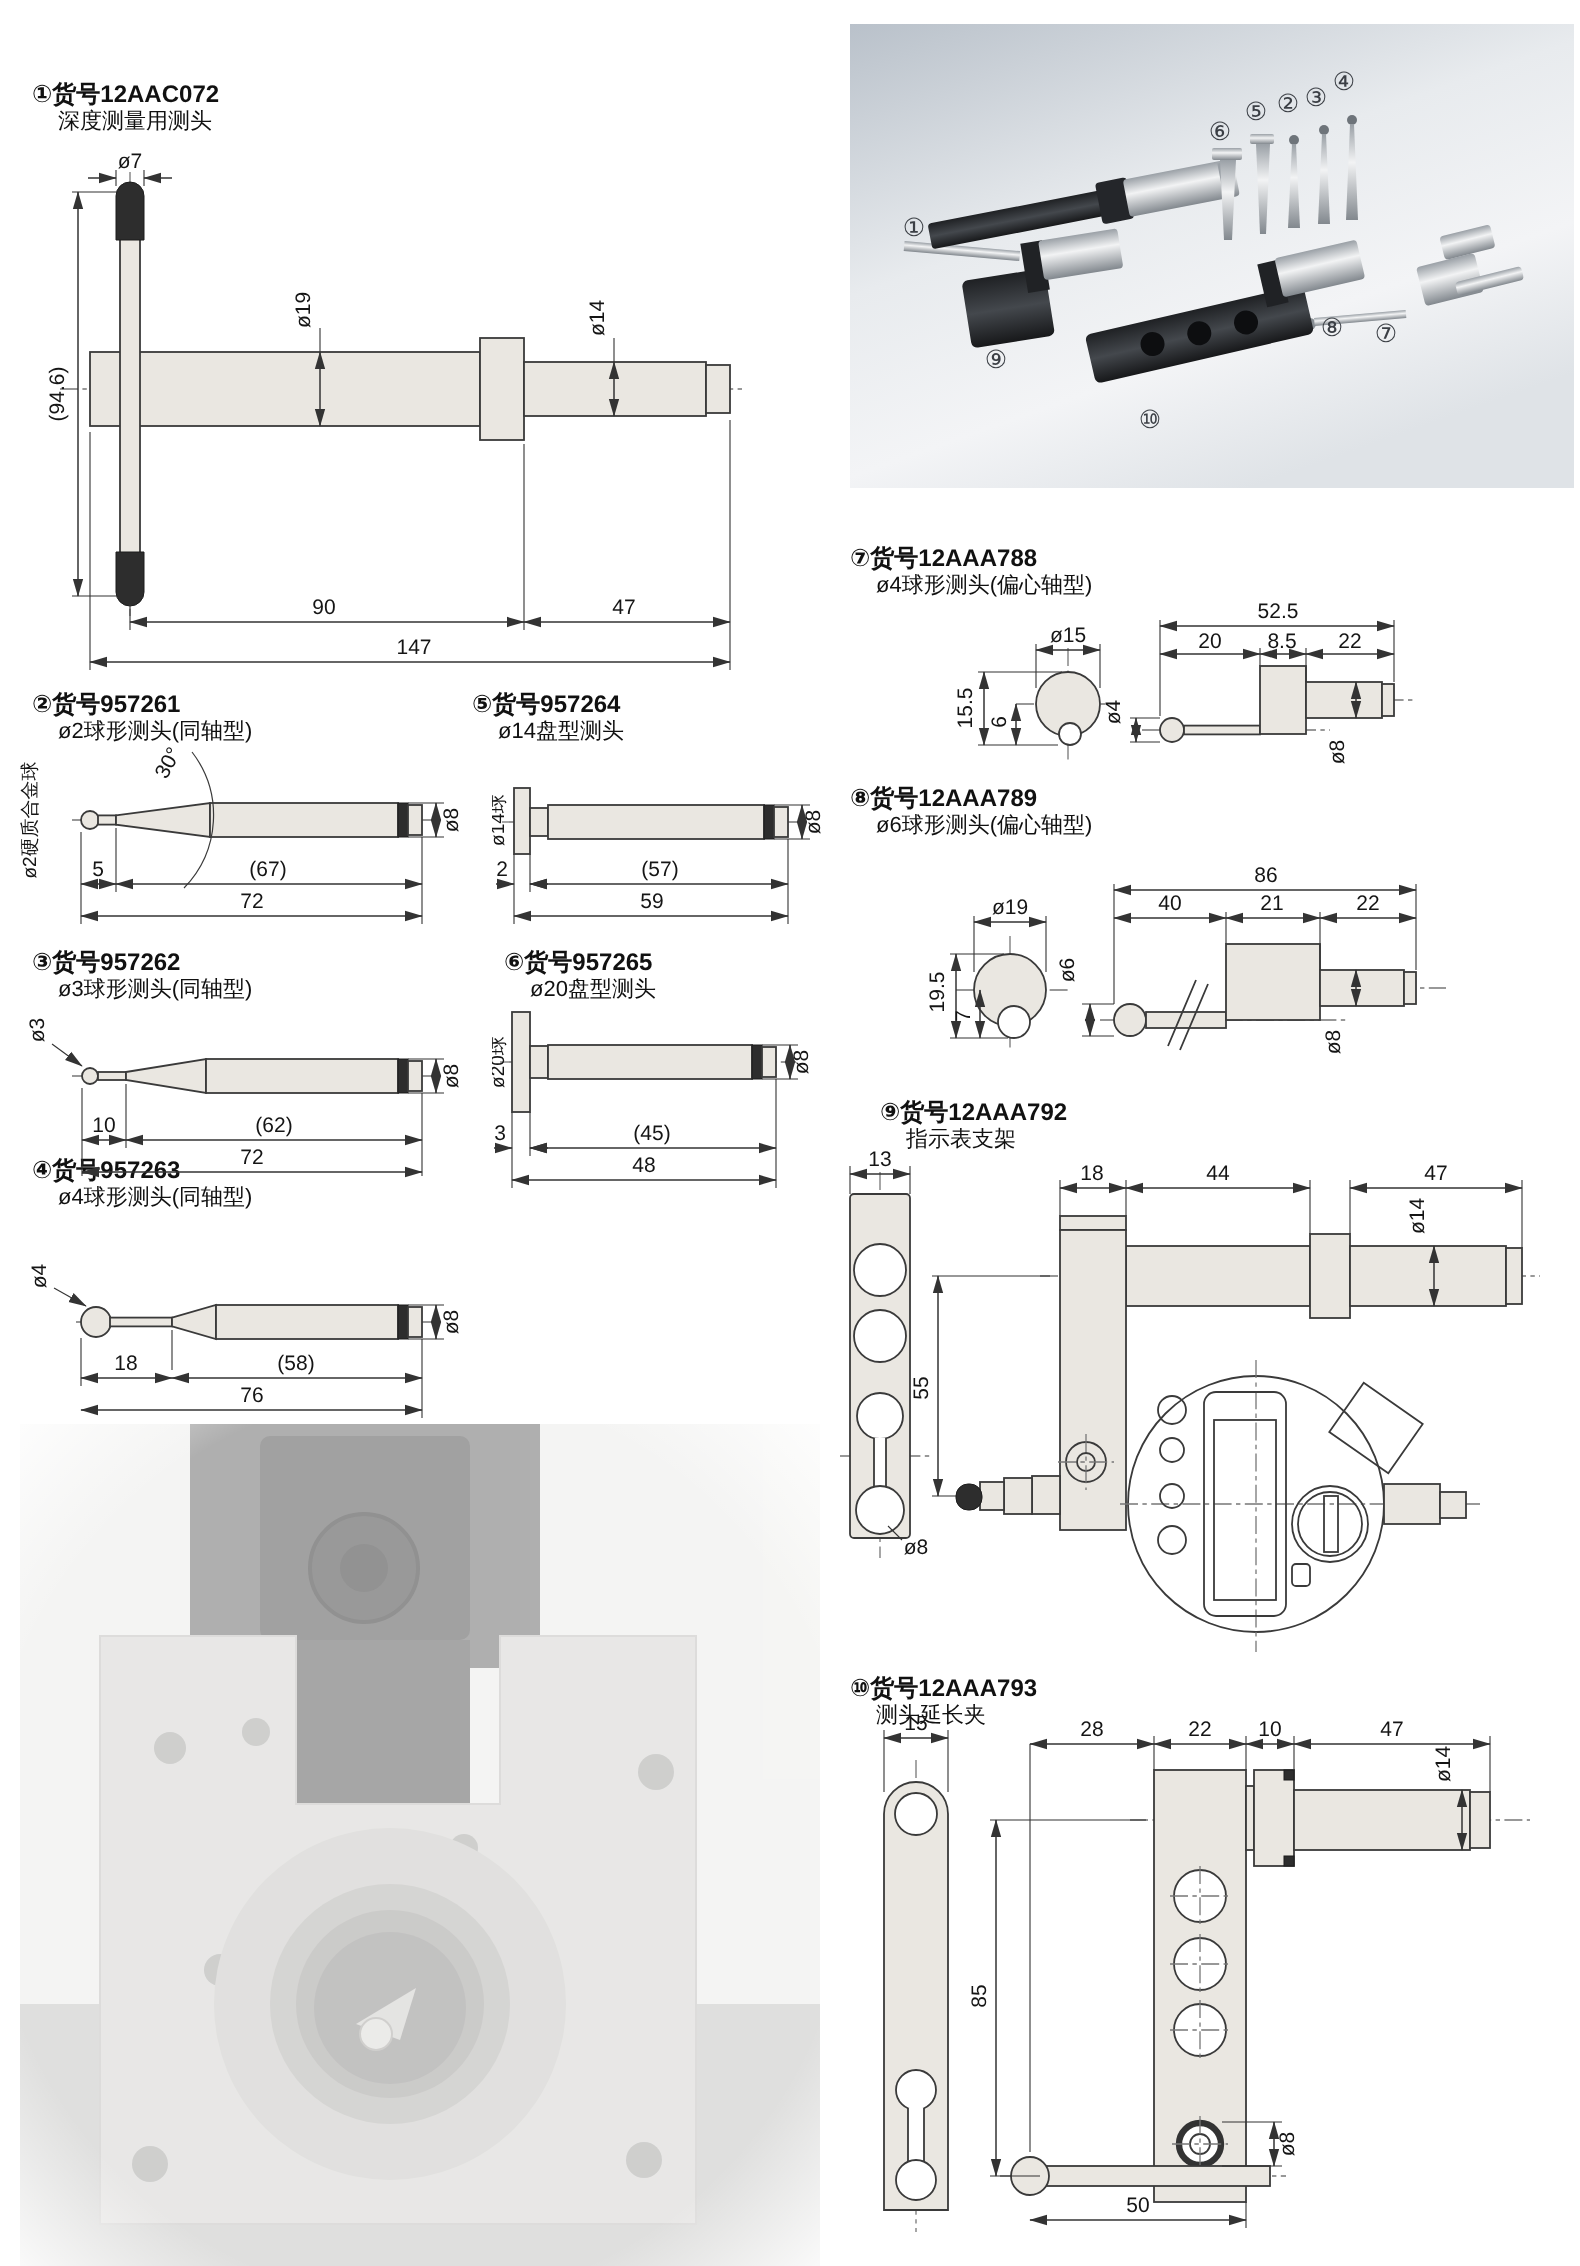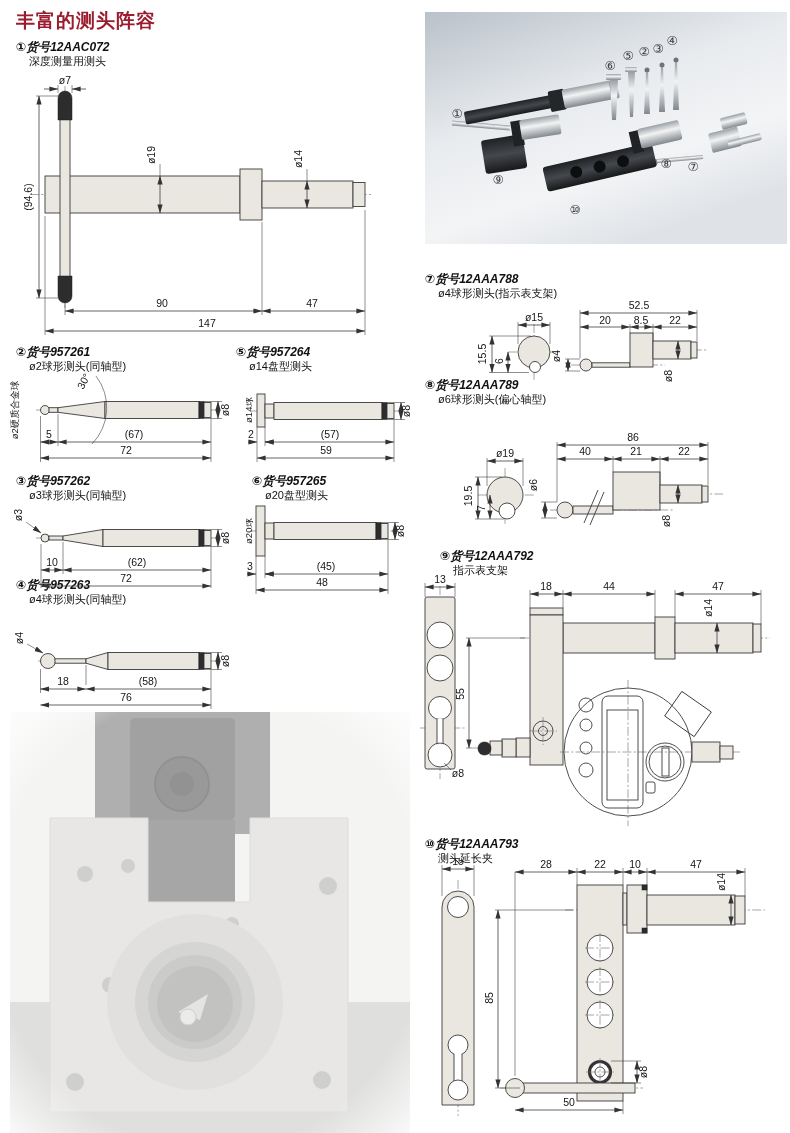--- a/index.html
+++ b/index.html
@@ -1,20 +1,20 @@
 <!DOCTYPE html>
 <html><head>
 <meta charset="utf-8">
 <style>
   html,body{margin:0;padding:0;background:#fff;}
   .page{position:relative;width:790px;height:1133px;background:#fff;overflow:hidden;
         font-family:"Liberation Sans","DejaVu Sans",sans-serif;}
   .title{position:absolute;font-size:19px;font-weight:bold;color:#9b1c2e;letter-spacing:1px;}
   .sec{position:absolute;color:#111;line-height:1.25;}
-  .sec-t{font-size:12px;font-weight:bold;font-style:italic;}
+  .sec-t{font-size:12px;font-weight:bold;}
   .sec-d{font-size:11px;padding-left:13px;}
   .dwg{position:absolute;}
   
   .fil{fill:#eae7e1;stroke:#3a3a3a;stroke-width:.9}
   .wfil{fill:#ffffff;stroke:#3a3a3a;stroke-width:.9}
   .lin{fill:none;stroke:#3a3a3a;stroke-width:.9}
   .thin{fill:none;stroke:#3a3a3a;stroke-width:.6}
   .dk{fill:#2d2d2d;stroke:#1c1c1c;stroke-width:.5}
   .dim{fill:none;stroke:#333;stroke-width:.75}
   .ext{fill:none;stroke:#333;stroke-width:.55}
@@ -49,21 +49,20 @@
           <stop offset="0.5" stop-color="#44484d"></stop>
           <stop offset="1" stop-color="#17181a"></stop>
       </linearGradient>
       <radialGradient id="fade" cx="0.5" cy="0.5" r="0.72">
         <stop offset="0.75" stop-color="#ffffff" stop-opacity="0"></stop>
           <stop offset="1" stop-color="#ffffff" stop-opacity="0.9"></stop>
       </radialGradient>
     </defs>
   </svg>
 
-  <div class="title" style="left:16px;top:8px">丰富的测头阵容</div>
 
   <div class="sec" style="left:16px;top:40px">
     <div class="sec-t"><span>①</span><span>货号12AAC072</span></div>
     <div class="sec-d">深度测量用测头</div>
   </div>
   <div class="sec" style="left:16px;top:345px">
     <div class="sec-t"><span>②</span><span>货号957261</span></div>
     <div class="sec-d">ø2球形测头(同轴型)</div>
   </div>
   <div class="sec" style="left:16px;top:474px">
@@ -77,23 +76,23 @@
   <div class="sec" style="left:236px;top:345px">
     <div class="sec-t"><span>⑤</span><span>货号957264</span></div>
     <div class="sec-d">ø14盘型测头</div>
   </div>
   <div class="sec" style="left:252px;top:474px">
     <div class="sec-t"><span>⑥</span><span>货号957265</span></div>
     <div class="sec-d">ø20盘型测头</div>
   </div>
   <div class="sec" style="left:425px;top:272px">
     <div class="sec-t"><span>⑦</span><span>货号12AAA788</span></div>
-    <div class="sec-d">ø4球形测头(指示表支架)</div>
-  </div>
-  <div class="sec" style="left:425px;top:378px">
+    <div class="sec-d">ø4球形测头(偏心轴型)</div>
+  </div>
+  <div class="sec" style="left:425px;top:392px">
     <div class="sec-t"><span>⑧</span><span>货号12AAA789</span></div>
     <div class="sec-d">ø6球形测头(偏心轴型)</div>
   </div>
   <div class="sec" style="left:440px;top:549px">
     <div class="sec-t"><span>⑨</span><span>货号12AAA792</span></div>
     <div class="sec-d">指示表支架</div>
   </div>
   <div class="sec" style="left:425px;top:837px">
     <div class="sec-t"><span>⑩</span><span>货号12AAA793</span></div>
     <div class="sec-d">测头延长夹</div>

